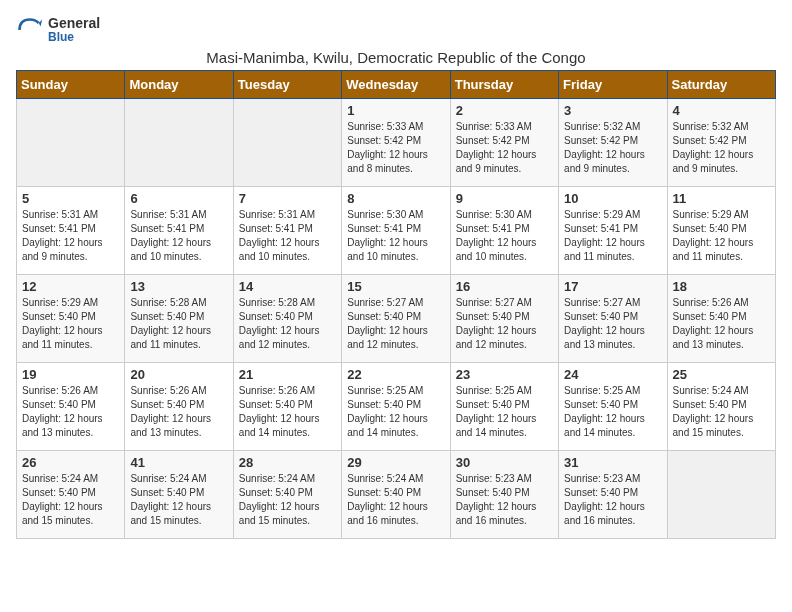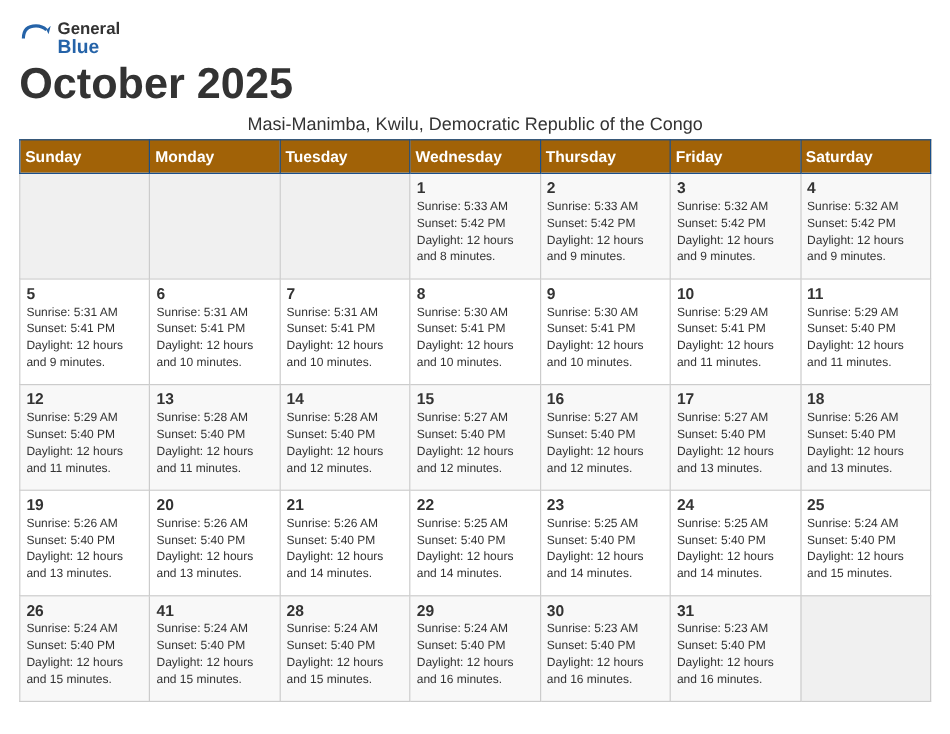--- a/index.html
+++ b/index.html
@@ -26,21 +26,21 @@
       display: flex;
       flex-direction: column;
       line-height: 1.1;
     }
     .logo-general {
       font-size: 14px;
       font-weight: bold;
       color: #333;
     }
     .logo-blue {
-      font-size: 16px;
+      font-size: 12px;
       font-weight: bold;
       color: #2563a8;
     }
     .logo-icon {
       width: 28px;
       height: 28px;
     }
     .month-title {
       font-size: 36px;
       font-weight: bold;
@@ -105,21 +105,20 @@
   <div class="logo">
     <svg class="logo-icon" viewBox="0 0 32 32" xmlns="http://www.w3.org/2000/svg">
       <path d="M4 16 Q4 4 16 4 Q22 4 26 8" stroke="#2563a8" stroke-width="3" fill="none"></path>
       <path d="M26 8 L30 4 L28 12 Z" fill="#2563a8"></path>
     </svg>
     <div class="logo-text">
       <span class="logo-general">General</span>
       <span class="logo-blue">Blue</span>
     </div>
   </div>
-  <div class="month-title">October 2025</div>
 </div>
 
 <div class="location-title">Masi-Manimba, Kwilu, Democratic Republic of the Congo</div>
 
 <table>
   <thead>
     <tr>
     <th>Sunday</th>
         <th>Monday</th>
         <th>Tuesday</th>

